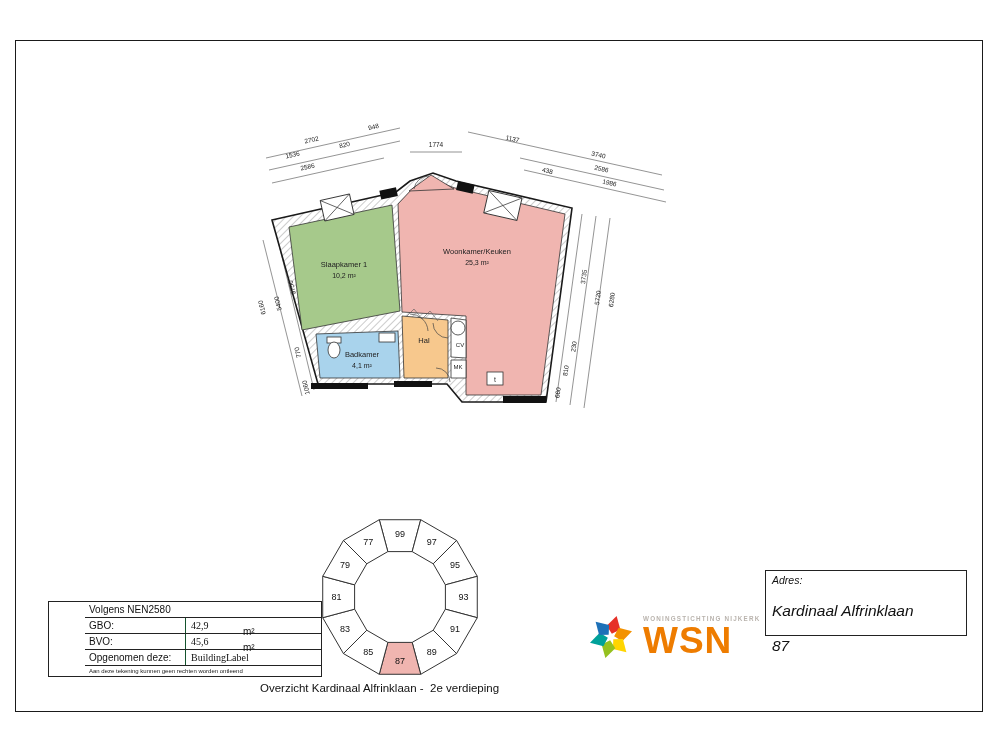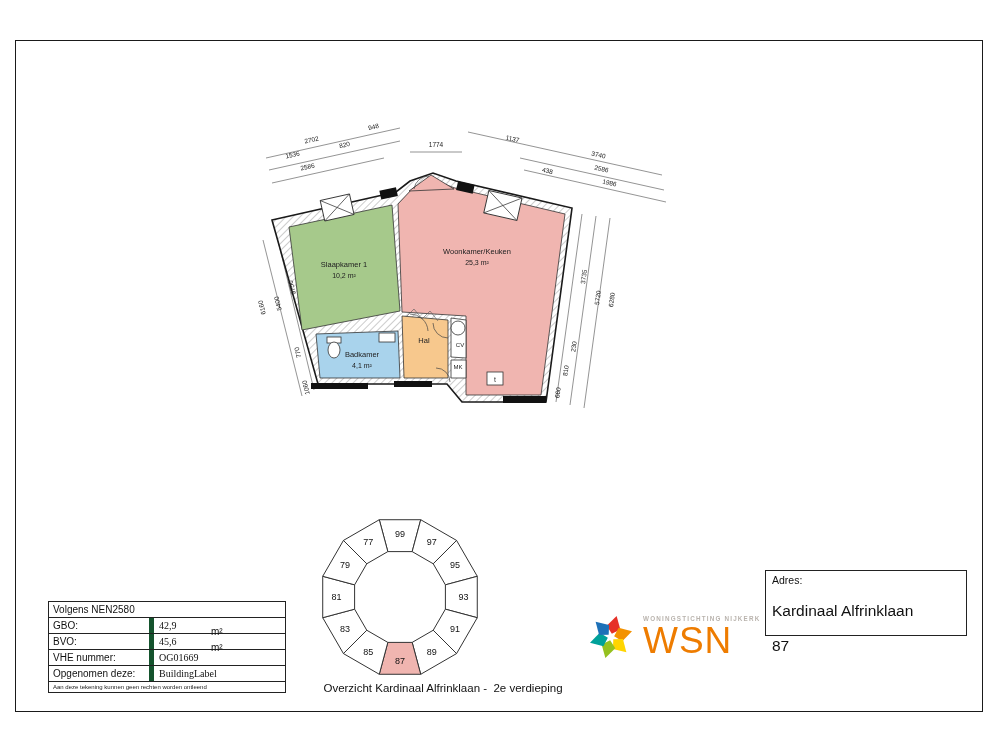--- a/index.html
+++ b/index.html
@@ -1,44 +1,44 @@
 <!DOCTYPE html>
 <html><head>
 <meta charset="utf-8">
 <style>
   html,body{margin:0;padding:0;background:#fff;}
   body{width:1000px;height:750px;font-family:"Liberation Sans",sans-serif;color:#111;}
   .sheet{position:relative;width:1000px;height:750px;background:#fff;overflow:hidden;}
   .frame{position:absolute;left:15px;top:40px;width:966px;height:670px;border:1.6px solid #1a1a1a;}
   #plan-svg{position:absolute;left:0;top:0;}
-  .caption{position:absolute;left:270px;top:682px;width:346px;text-align:center;font-size:11.5px;color:#111;white-space:pre;}
+  .caption{position:absolute;left:260px;top:682px;width:346px;font-size:11.5px;color:#111;white-space:pre;}
 
   
-  #nen-table{position:absolute;left:48px;top:601px;width:236px;border:1px solid #222;background:#fff;font-size:10px;}
+  #nen-table{position:absolute;left:48px;top:601px;width:236px;border:1px solid #222;background:#fff;font-size:10px;padding-left:36px;}
   .nen-title{height:15px;display:flex;align-items:center;padding-left:4px;}
   .nen-row{display:flex;border-top:1px solid #222;height:15px;align-items:stretch;}
-  .nen-label{width:96px;padding-left:4px;border-right:5px solid #14532d;display:flex;align-items:center;}
+  .nen-label{width:96px;padding-left:4px;border-right:1px solid #14532d;display:flex;align-items:center;}
   .nen-value{width:52px;padding-left:5px;display:flex;align-items:center;font-family:Liberation Serif, serif;}
   .nen-unit{display:flex;align-items:center;font-size:10px;margin-top:12px;}
   .nen-note{border-top:1px solid #222;font-size:6px;padding:2px 0 2px 4px;color:#222;}
 
   
   #stamp{position:absolute;left:765px;top:570px;width:200px;border:1px solid #222;background:#fff;font-size:11px;}
-  .stamp-adres{height:58px;padding:3px 6px;}
+  .stamp-adres{height:58px;padding:3px 6px;font-style:italic;}
   .stamp-adres-label{font-size:10.5px;}
   .stamp-adres-line{font-size:15.5px;line-height:1.2;margin-top:16px;}
   .stamp-row{display:flex;border-top:1px solid #222;height:18px;align-items:stretch;}
   .stamp-label{width:80px;padding-left:6px;border-right:1px solid #222;display:flex;align-items:center;}
   .stamp-value{padding-left:6px;display:flex;align-items:center;}
 
   
   #logo{position:absolute;left:586px;top:612px;display:flex;align-items:center;gap:7px;}
   .logo-text-block{display:flex;flex-direction:column;}
   .logo-tagline{font-size:6.3px;letter-spacing:1.2px;color:#b9b3ad;font-weight:bold;margin-bottom:1px;}
-  .logo-name{font-size:37px;font-weight:400;color:#ee7c00;line-height:.95;letter-spacing:1px;}
+  .logo-name{font-size:37px;font-weight:700;color:#ee7c00;line-height:.95;letter-spacing:1px;}
 </style>
 </head>
 <body>
 
 <div class="sheet">
   <div class="frame"></div>
 
   <svg id="plan-svg" width="1000" height="750" viewBox="0 0 1000 750">
     <defs>
       <pattern id="hatch" width="5" height="5" patternUnits="userSpaceOnUse" patternTransform="rotate(45)">
@@ -184,25 +184,20 @@
           <span class="nen-label">GBO:</span>
           <span class="nen-value">42,9</span>
           <span class="nen-unit">m²</span>
         </div>
         <div class="nen-row">
           <span class="nen-label">BVO:</span>
           <span class="nen-value">45,6</span>
           <span class="nen-unit">m²</span>
         </div>
         <div class="nen-row">
-          <span class="nen-label">VHE nummer:</span>
-          <span class="nen-value">OG01669</span>
-          <span class="nen-unit"></span>
-        </div>
-        <div class="nen-row">
           <span class="nen-label">Opgenomen deze:</span>
           <span class="nen-value">BuildingLabel</span>
           <span class="nen-unit"></span>
         </div>
       </div>
     <div class="nen-note">Aan deze tekening kunnen geen rechten worden ontleend</div>
   </div>
 
   <div id="logo">
     <svg id="pinwheel" width="50" height="50" viewBox="0 0 46 46">

